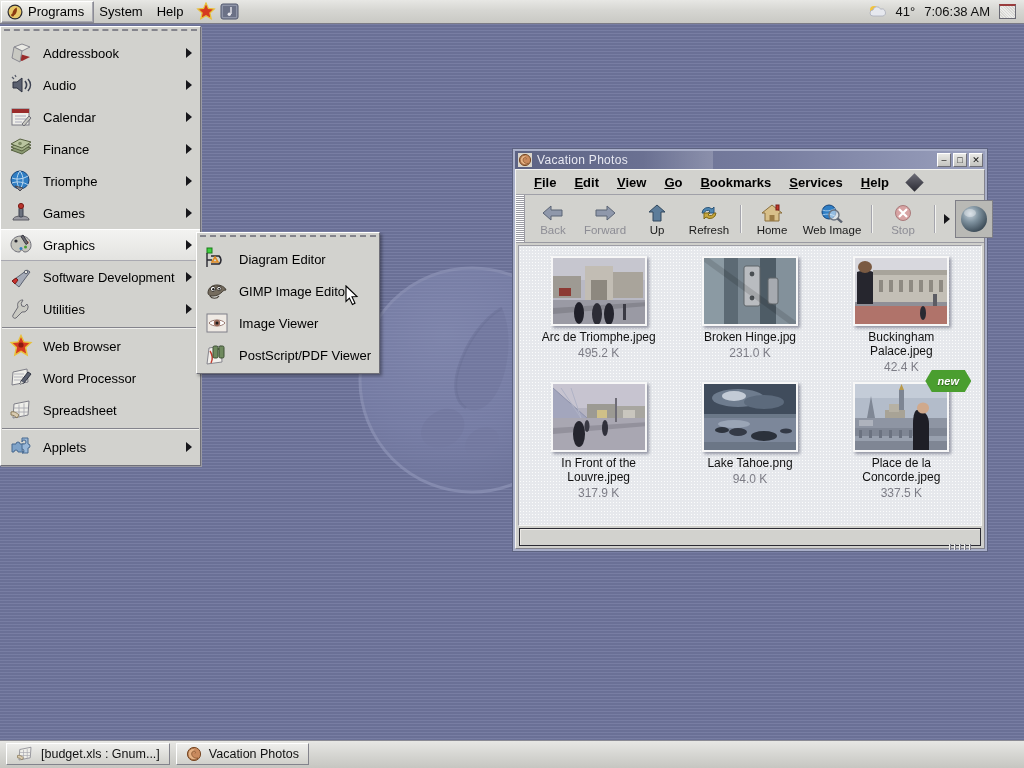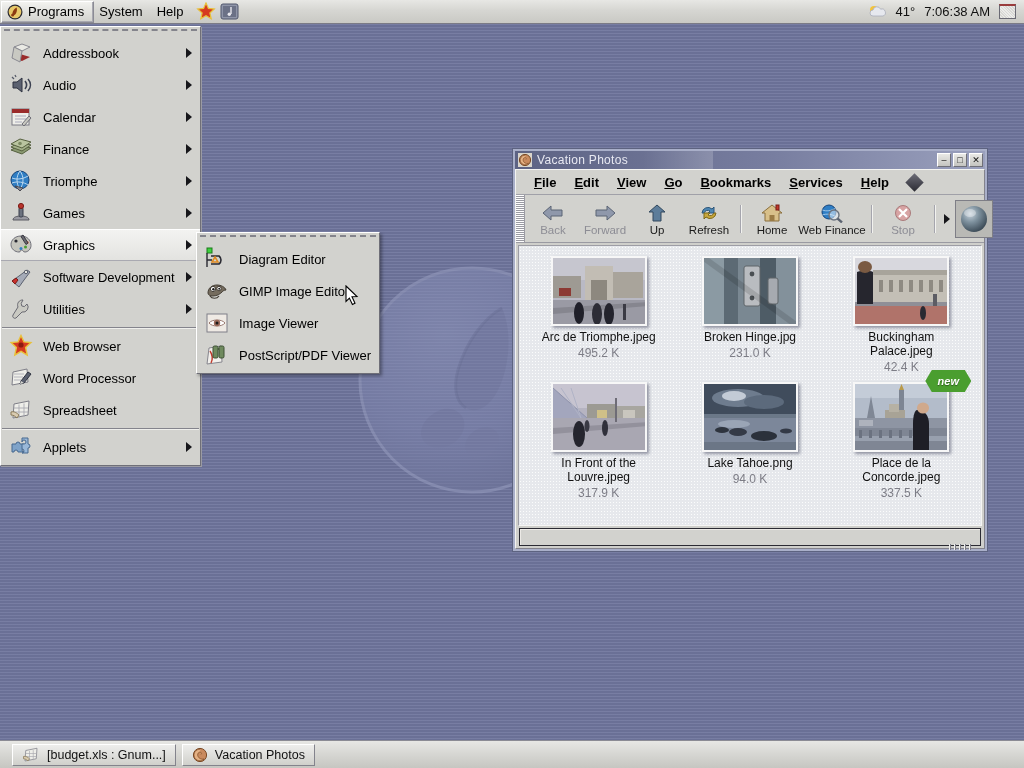--- a/index.html
+++ b/index.html
@@ -240,21 +240,21 @@
   #fm-resize-grip{
     position:absolute; right:14px; bottom:1px; width:24px; height:6px;
     background:repeating-linear-gradient(to right,#f0f0ee 0 1px,#7b7b86 1px 2px,transparent 2px 5px);
   }
 
   
   #bottom-panel{
     position:absolute; left:0; bottom:0; width:1024px; height:28px;
     background:linear-gradient(to bottom,#e7e7e4 0%,#d6d6d2 50%,#c6c6c1 100%);
     border-top:1px solid #8b8b94;
-    display:flex; align-items:center; gap:0px; padding:2px 12px;
+    display:flex; align-items:flex-start; gap:0px; padding:2px 6px;
   }
   .task-btn{
     height:22px; display:flex; align-items:center; gap:7px;
     padding:0 9px; font-size:12.5px; color:#111;
     background:linear-gradient(to bottom,#eeeeec,#d0d0cb);
     border:1px solid #fff; border-right-color:#83838c; border-bottom-color:#83838c;
     white-space:nowrap;
   }
   .task-btn .tlabel2{ font-size:12.5px; }
   #task-sep{ width:6px; }
@@ -581,21 +581,21 @@
           <span class="tlabel">Home</span>
         </div>
 
         <div class="tbtn wide">
           <svg width="24" height="20" viewBox="0 0 24 20">
             <circle cx="9" cy="9" r="7" fill="#2f7ec4" stroke="#16447a"></circle>
             <path d="M2.3 7c4 1.6 9 .8 13-1.6M2.3 12c4-1.6 10-.8 13.4 1.6" stroke="#bcd8ef" stroke-width=".8" fill="none"></path>
             <circle cx="14" cy="12" r="5" fill="rgba(230,238,250,.55)" stroke="#6c7480" stroke-width="1.4"></circle>
             <path d="M17.6 15.6L22 19.4" stroke="#5a6270" stroke-width="2.4"></path>
           </svg>
-          <span class="tlabel">Web Finance</span>
+          <span class="tlabel">Web Image</span>
         </div>
 
         <div class="tsep"></div>
 
         <div class="tbtn disabled">
           <svg width="22" height="20" viewBox="0 0 22 20">
             <circle cx="11" cy="10" r="7.5" fill="#d7a3a3" stroke="#a97b7b"></circle>
             <path d="M7 6l8 8M15 6l-8 8" stroke="#fff" stroke-width="2.2"></path>
           </svg>
           <span class="tlabel">Stop</span>

